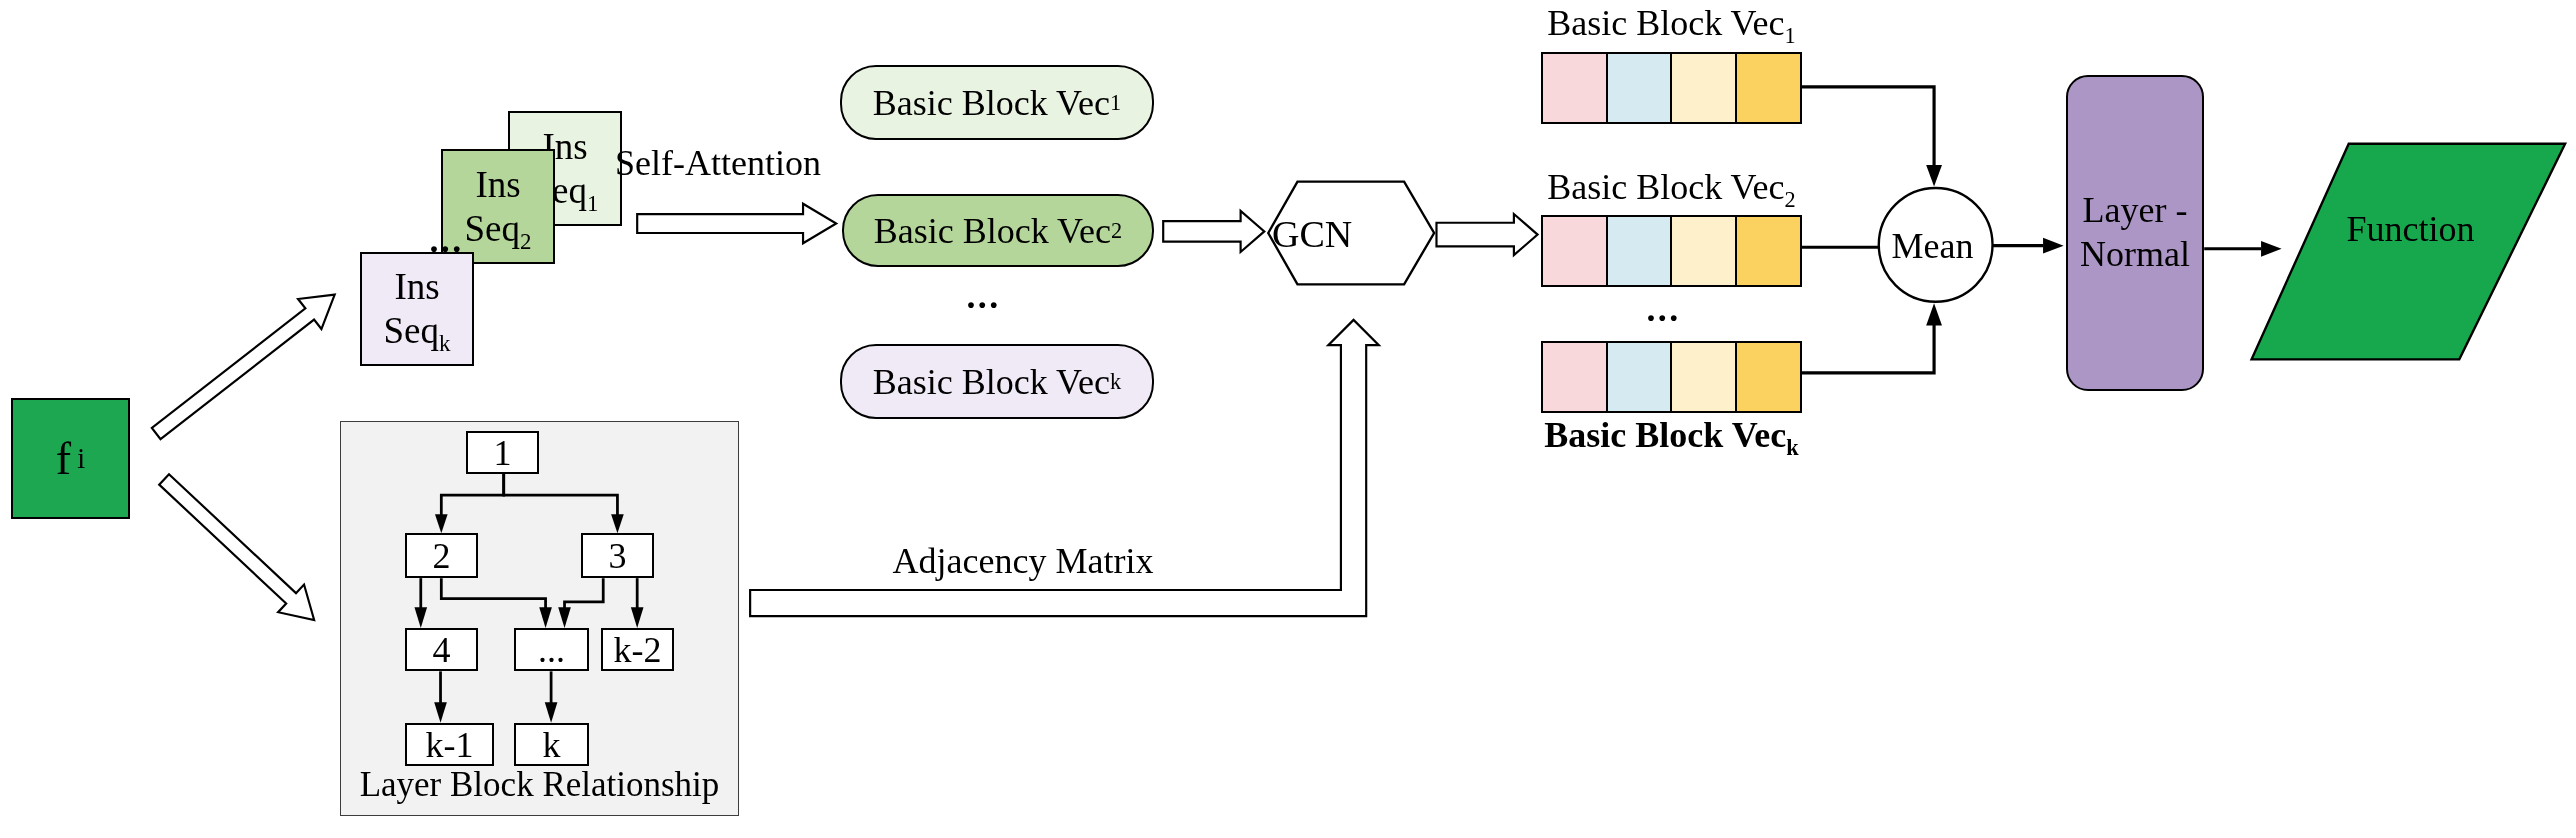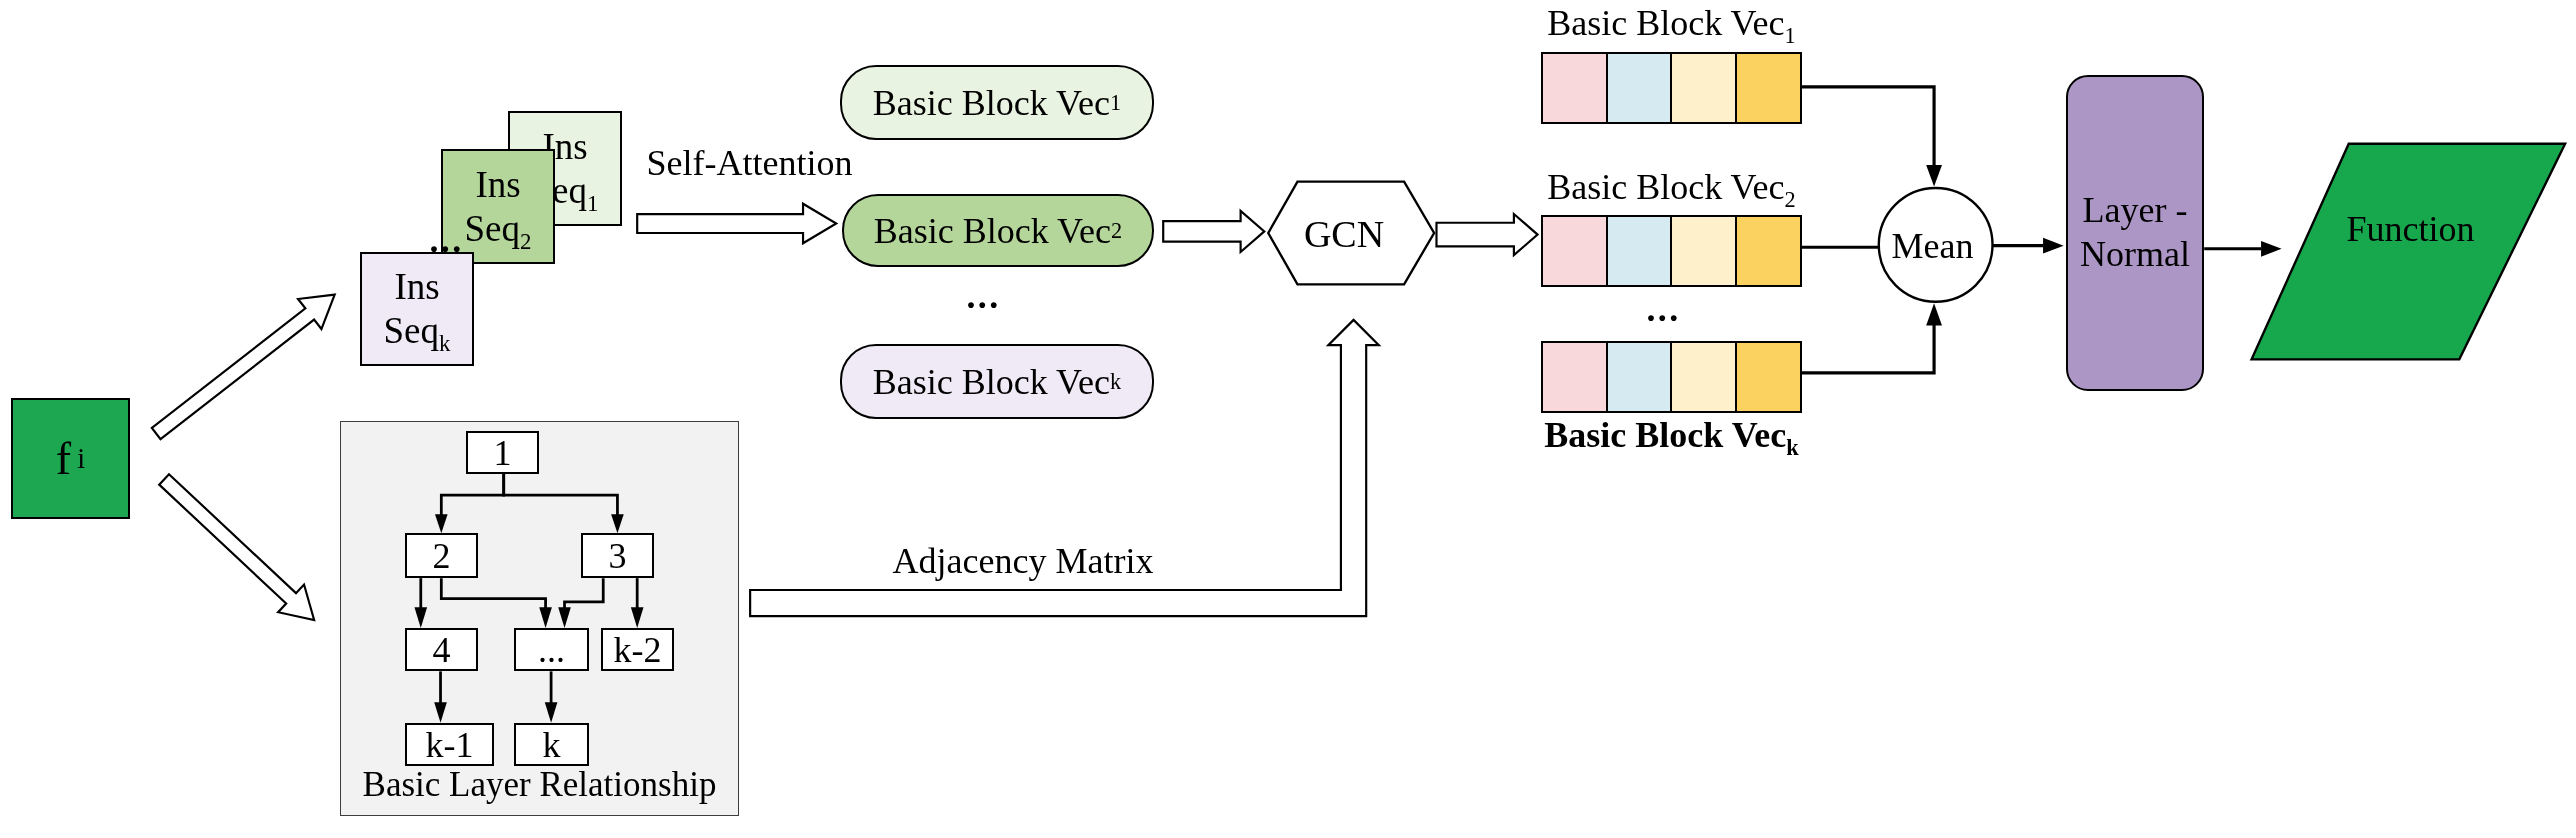--- a/index.html
+++ b/index.html
@@ -107,50 +107,50 @@
   <div class="abs overlay card" style="left: 441px; top: 149px; width: 114px; height: 115px; z-index: 3; background-color: rgb(181, 214, 155);">
     <div><span>Ins</span><br>
     <span>Seq</span><sub>2</sub></div>
   </div>
   <div class="abs overlay dots" style="left:407px;top:222px;width:79px;z-index:4;">...</div>
   <div class="abs overlay card" style="left: 360px; top: 252px; width: 114px; height: 114px; z-index: 5; background-color: rgb(239, 234, 245);">
     <div><span>Ins</span><br>
     <span>Seq</span><sub>k</sub></div>
   </div>
 
-  <div class="abs overlay lbl" style="left:615px;top:142px;width:269px;text-align:center;">Self-Attention</div>
+  <div class="abs overlay lbl" style="left:615px;top:142px;width:269px;text-align:left;">Self-Attention</div>
 
   <div class="abs overlay pill" style="left: 840px; top: 65px; width: 314px; height: 75px; background-color: rgb(233, 243, 225);">
     <span>Basic Block Vec</span>
       <sub>1</sub>
   </div>
   <div class="abs overlay pill" style="left: 842px; top: 194px; width: 312px; height: 73px; background-color: rgb(181, 214, 155);">
     <span>Basic Block Vec</span>
       <sub>2</sub>
   </div>
   <div class="abs overlay dots" style="left:944px;top:278px;width:79px;">...</div>
   <div class="abs overlay pill" style="left: 840px; top: 344px; width: 314px; height: 75px; background-color: rgb(239, 234, 245);">
     <span>Basic Block Vec</span>
       <sub>k</sub>
   </div>
 
-  <div class="abs overlay lbl" style="left:1272px;top:212px;width:144px;text-align:center;font-size:38px;">GCN</div>
+  <div class="abs overlay lbl" style="left:1272px;top:212px;width:144px;text-align:left;font-size:38px;">GCN</div>
 
   <div class="abs overlay lbl" style="left:881px;top:540px;width:284px;text-align:center;">Adjacency Matrix</div>
 
   <div class="abs overlay tnode" style="left:466px;top:431px;width:73px;height:43px;">1</div>
   <div class="abs overlay tnode" style="left:405px;top:533px;width:73px;height:45px;">2</div>
   <div class="abs overlay tnode" style="left:581px;top:533px;width:73px;height:45px;">3</div>
   <div class="abs overlay tnode" style="left:405px;top:628px;width:73px;height:43px;">4</div>
   <div class="abs overlay tnode" style="left:514px;top:628px;width:75px;height:43px;">...</div>
   <div class="abs overlay tnode" style="left:601px;top:628px;width:73px;height:43px;">k-2</div>
   <div class="abs overlay tnode" style="left:405px;top:723px;width:89px;height:43px;">k-1</div>
   <div class="abs overlay tnode" style="left:514px;top:723px;width:75px;height:43px;">k</div>
 
-  <div class="abs overlay lbl" style="left:342px;top:765px;width:395px;text-align:center;font-size:35px;">Basic Layer Relationship</div>
+  <div class="abs overlay lbl" style="left:342px;top:765px;width:395px;text-align:center;font-size:35px;">Layer Block Relationship</div>
 
   <div class="abs overlay rowlbl" style="left:1541px;top:1.6px;width:261px;">
     <span>Basic Block Vec</span><sub>1</sub>
   </div>
   <div class="abs overlay vrow" style="left:1541px;top:52px;">
     <div class="vcell" style="background-color: rgb(249, 216, 219);"></div>
     <div class="vcell" style="background-color: rgb(214, 235, 241);"></div>
     <div class="vcell" style="background-color: rgb(253, 240, 202);"></div>
     <div class="vcell" style="background-color: rgb(251, 209, 95);"></div>
   </div>

